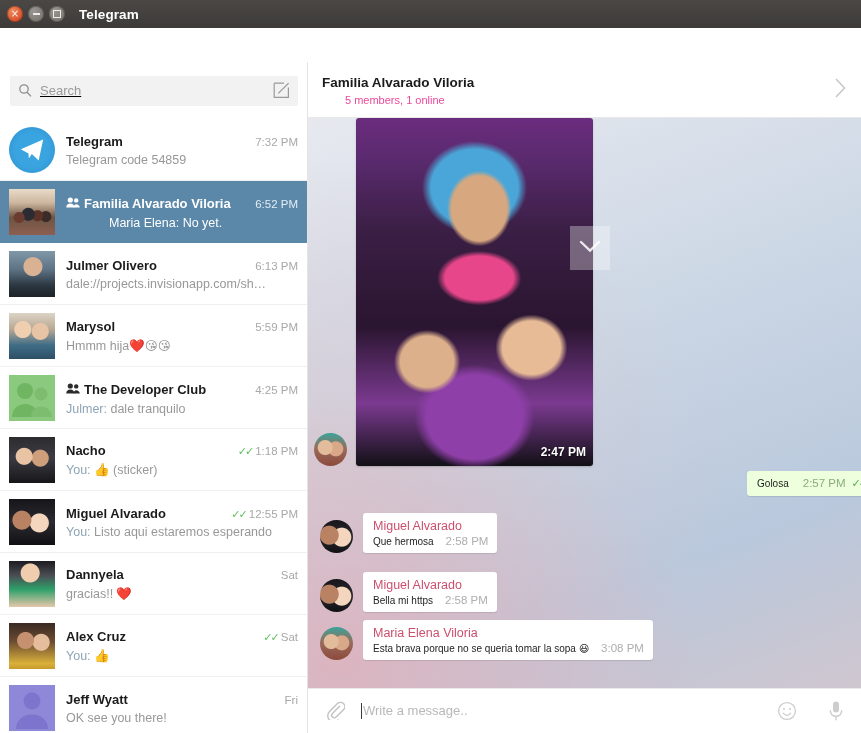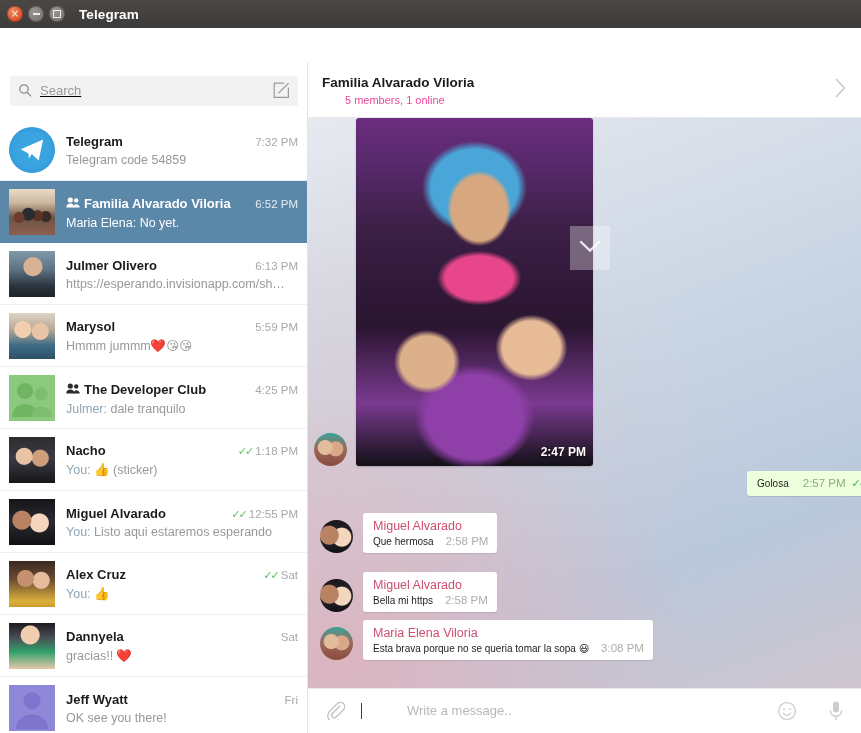--- a/index.html
+++ b/index.html
@@ -69,21 +69,21 @@
   .ctext{flex:1;min-width:0;}
   .crow1{display:flex;align-items:baseline;}
   .cname{font-size:13px;font-weight:bold;color:#1b1b1b;white-space:nowrap;
     overflow:hidden;text-overflow:ellipsis;}
   .selected .cname{color:#fff;}
   .ctime{margin-left:auto;font-size:11.5px;color:#a8a8a8;padding-left:8px;white-space:nowrap;}
   .selected .ctime{color:#e3edf4;}
   .checks{color:#5cbd5c;font-size:11px;margin-right:3px;letter-spacing:-2px;}
   .crow2{margin-top:4px;font-size:12.5px;color:#989898;white-space:nowrap;
     overflow:hidden;text-overflow:ellipsis;}
-  .selected .crow2{color:#ffffff;}
+  .selected .crow2{color:#ffffff;margin-left:43px;}
   .prefix{color:#8ea5b5;}
   .grp-ico{display:inline-block;margin-right:4px;vertical-align:-1px;}
   .sep{position:absolute;left:0;bottom:0;width:100%;height:1px;background:#f0f0f0;}
   .sidebar-divider{position:absolute;left:307px;top:62px;width:1px;height:671px;background:#e4e4e4;}
 
   
   .chatpane{position:absolute;left:308px;top:62px;width:553px;height:671px;overflow:hidden;}
   .chathead{
     height:56px;background:#fff;display:flex;align-items:center;
     padding:0 14px 0 14px;box-sizing:border-box;position:relative;
@@ -133,21 +133,21 @@
 
   
   .composer{
     position:absolute;left:0;bottom:0;width:553px;height:45px;background:#fff;
     display:flex;align-items:center;padding:0 16px 0 18px;box-sizing:border-box;
   }
   .composer-sep{position:absolute;left:0;top:0;width:100%;height:1px;background:#eaeaea;}
   .clip-ico{width:19px;height:19px;margin-right:16px;flex:0 0 19px;}
   .msg-input{flex:1;display:flex;align-items:center;}
   .caret{width:1px;height:16px;background:#3a3a3a;margin-right:1px;}
-  .msg-ph{font-size:13px;color:#b8b8b8;padding-left:44px;}
+  .msg-ph{font-size:13px;color:#b8b8b8;}
   .emoji-ico{width:20px;height:20px;margin-right:30px;flex:0 0 20px;}
   .mic-ico{width:18px;height:22px;flex:0 0 18px;}
 
   
   .av-family{background:
      radial-gradient(circle at 22% 62%,#6a3b2e 0 5px,transparent 6px),
      radial-gradient(circle at 42% 55%,#2b2b33 0 6px,transparent 7px),
      radial-gradient(circle at 62% 58%,#5a3226 0 5px,transparent 6px),
      radial-gradient(circle at 80% 60%,#3a2a28 0 5px,transparent 6px),
      linear-gradient(180deg,#e8dac9 0%,#cdb79f 30%,#6e5444 62%,#8c5f50 100%);}
@@ -271,33 +271,33 @@
         </div>
       </div>
 
       <div class="chatrow">
         <div class="avatar av-julmer"></div>
         <div class="ctext">
           <div class="crow1">
             <span class="cname">Julmer Olivero</span>
             <span class="ctime">6:13 PM</span>
           </div>
-          <div class="crow2">https://esperando.invisionapp.com/sh…</div>
+          <div class="crow2">dale://projects.invisionapp.com/sh…</div>
         </div>
         <div class="sep"></div>
       </div>
 
       <div class="chatrow">
         <div class="avatar av-marysol"></div>
         <div class="ctext">
           <div class="crow1">
             <span class="cname">Marysol</span>
             <span class="ctime">5:59 PM</span>
           </div>
-          <div class="crow2">Hmmm jummm❤️😘😘</div>
+          <div class="crow2">Hmmm hija❤️😘😘</div>
         </div>
         <div class="sep"></div>
       </div>
 
       <div class="chatrow">
         <div class="avatar av-devclub">
           <svg class="ph-silhouette" viewBox="0 0 46 46">
             <circle cx="16" cy="16" r="8" fill="#6fb562"></circle>
             <path d="M3 42c0-8 6-13 13-13s13 5 13 13z" fill="#6fb562"></path>
             <circle cx="32" cy="19" r="6.5" fill="#7dbd70"></circle>
@@ -340,39 +340,39 @@
           <div class="crow1">
             <span class="cname">Miguel Alvarado</span>
             <span class="ctime"><span class="checks">✓✓</span><span>12:55 PM</span></span>
           </div>
           <div class="crow2"><span class="prefix">You: </span><span>Listo aqui estaremos esperando</span></div>
         </div>
         <div class="sep"></div>
       </div>
 
       <div class="chatrow">
+        <div class="avatar av-dannyela"></div>
+        <div class="ctext">
+          <div class="crow1">
+            <span class="cname">Dannyela</span>
+            <span class="ctime">Sat</span>
+          </div>
+          <div class="crow2">gracias!! ❤️</div>
+        </div>
+        <div class="sep"></div>
+      </div>
+
+      <div class="chatrow">
         <div class="avatar av-alex"></div>
         <div class="ctext">
           <div class="crow1">
             <span class="cname">Alex Cruz</span>
             <span class="ctime"><span class="checks">✓✓</span><span>Sat</span></span>
           </div>
           <div class="crow2"><span class="prefix">You: </span><span>👍</span></div>
-        </div>
-        <div class="sep"></div>
-      </div>
-
-      <div class="chatrow">
-        <div class="avatar av-dannyela"></div>
-        <div class="ctext">
-          <div class="crow1">
-            <span class="cname">Dannyela</span>
-            <span class="ctime">Sat</span>
-          </div>
-          <div class="crow2">gracias!! ❤️</div>
         </div>
         <div class="sep"></div>
       </div>
 
       <div class="chatrow">
         <div class="avatar av-jeff">
           <svg class="ph-silhouette" viewBox="0 0 46 46">
             <circle cx="23" cy="16" r="8.5" fill="#7d74cd"></circle>
             <path d="M7 44c0-9 7-14.5 16-14.5S39 35 39 44z" fill="#7d74cd"></path>
           </svg>

